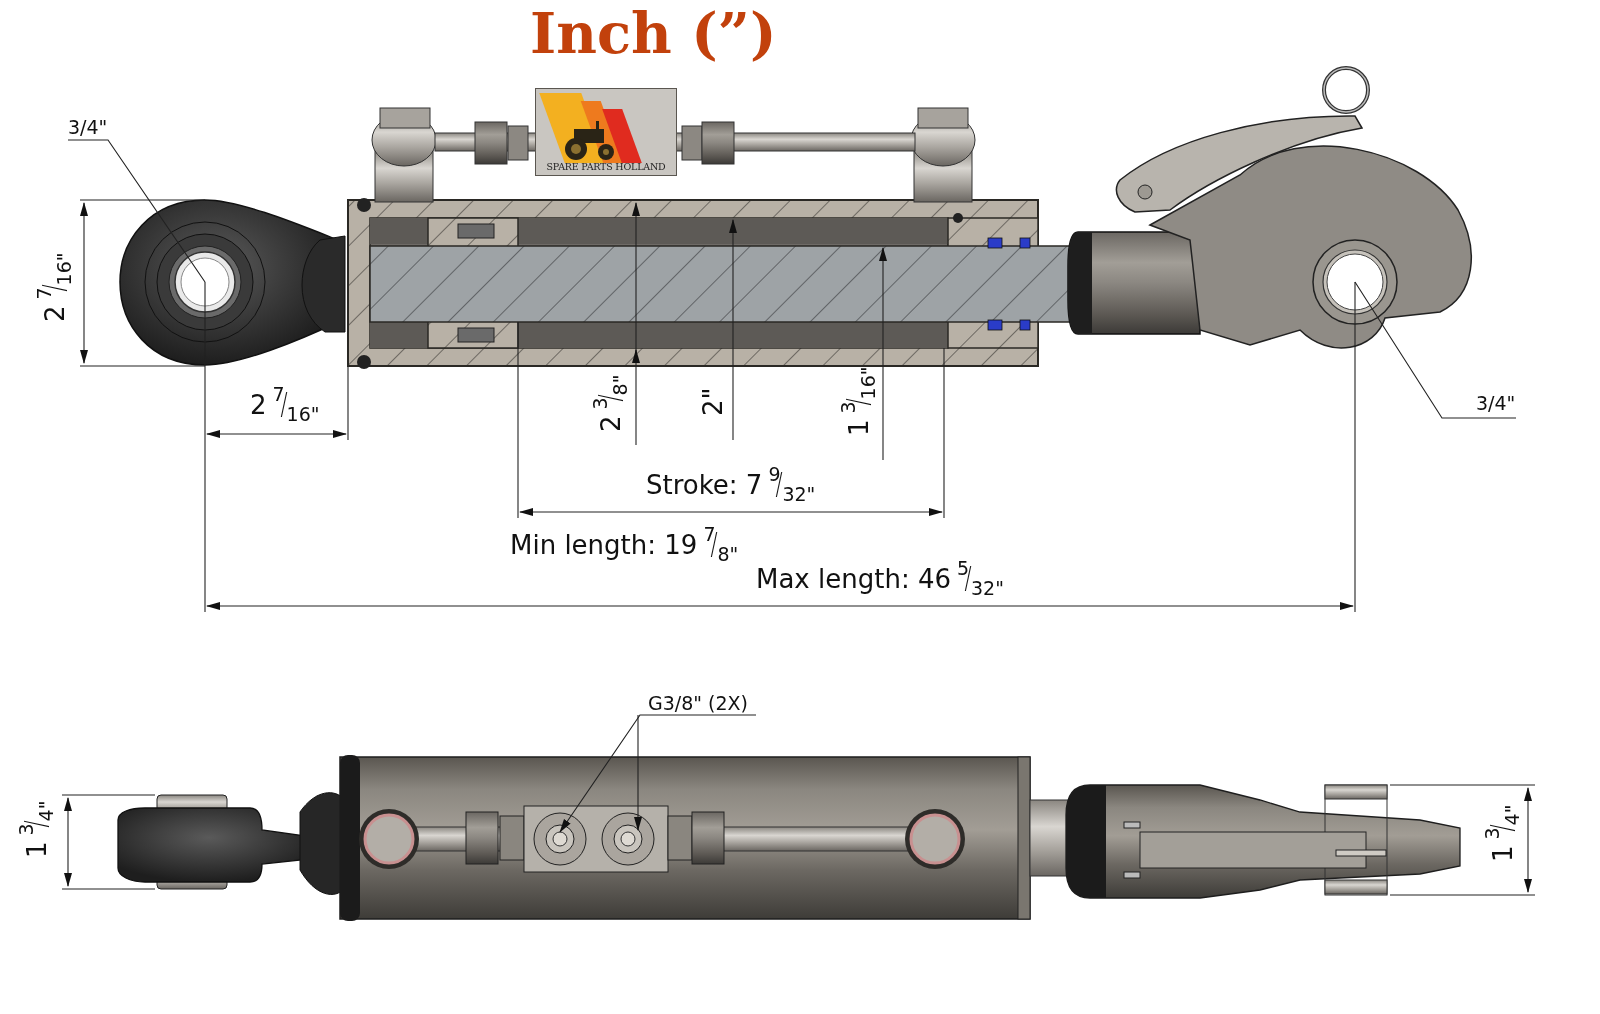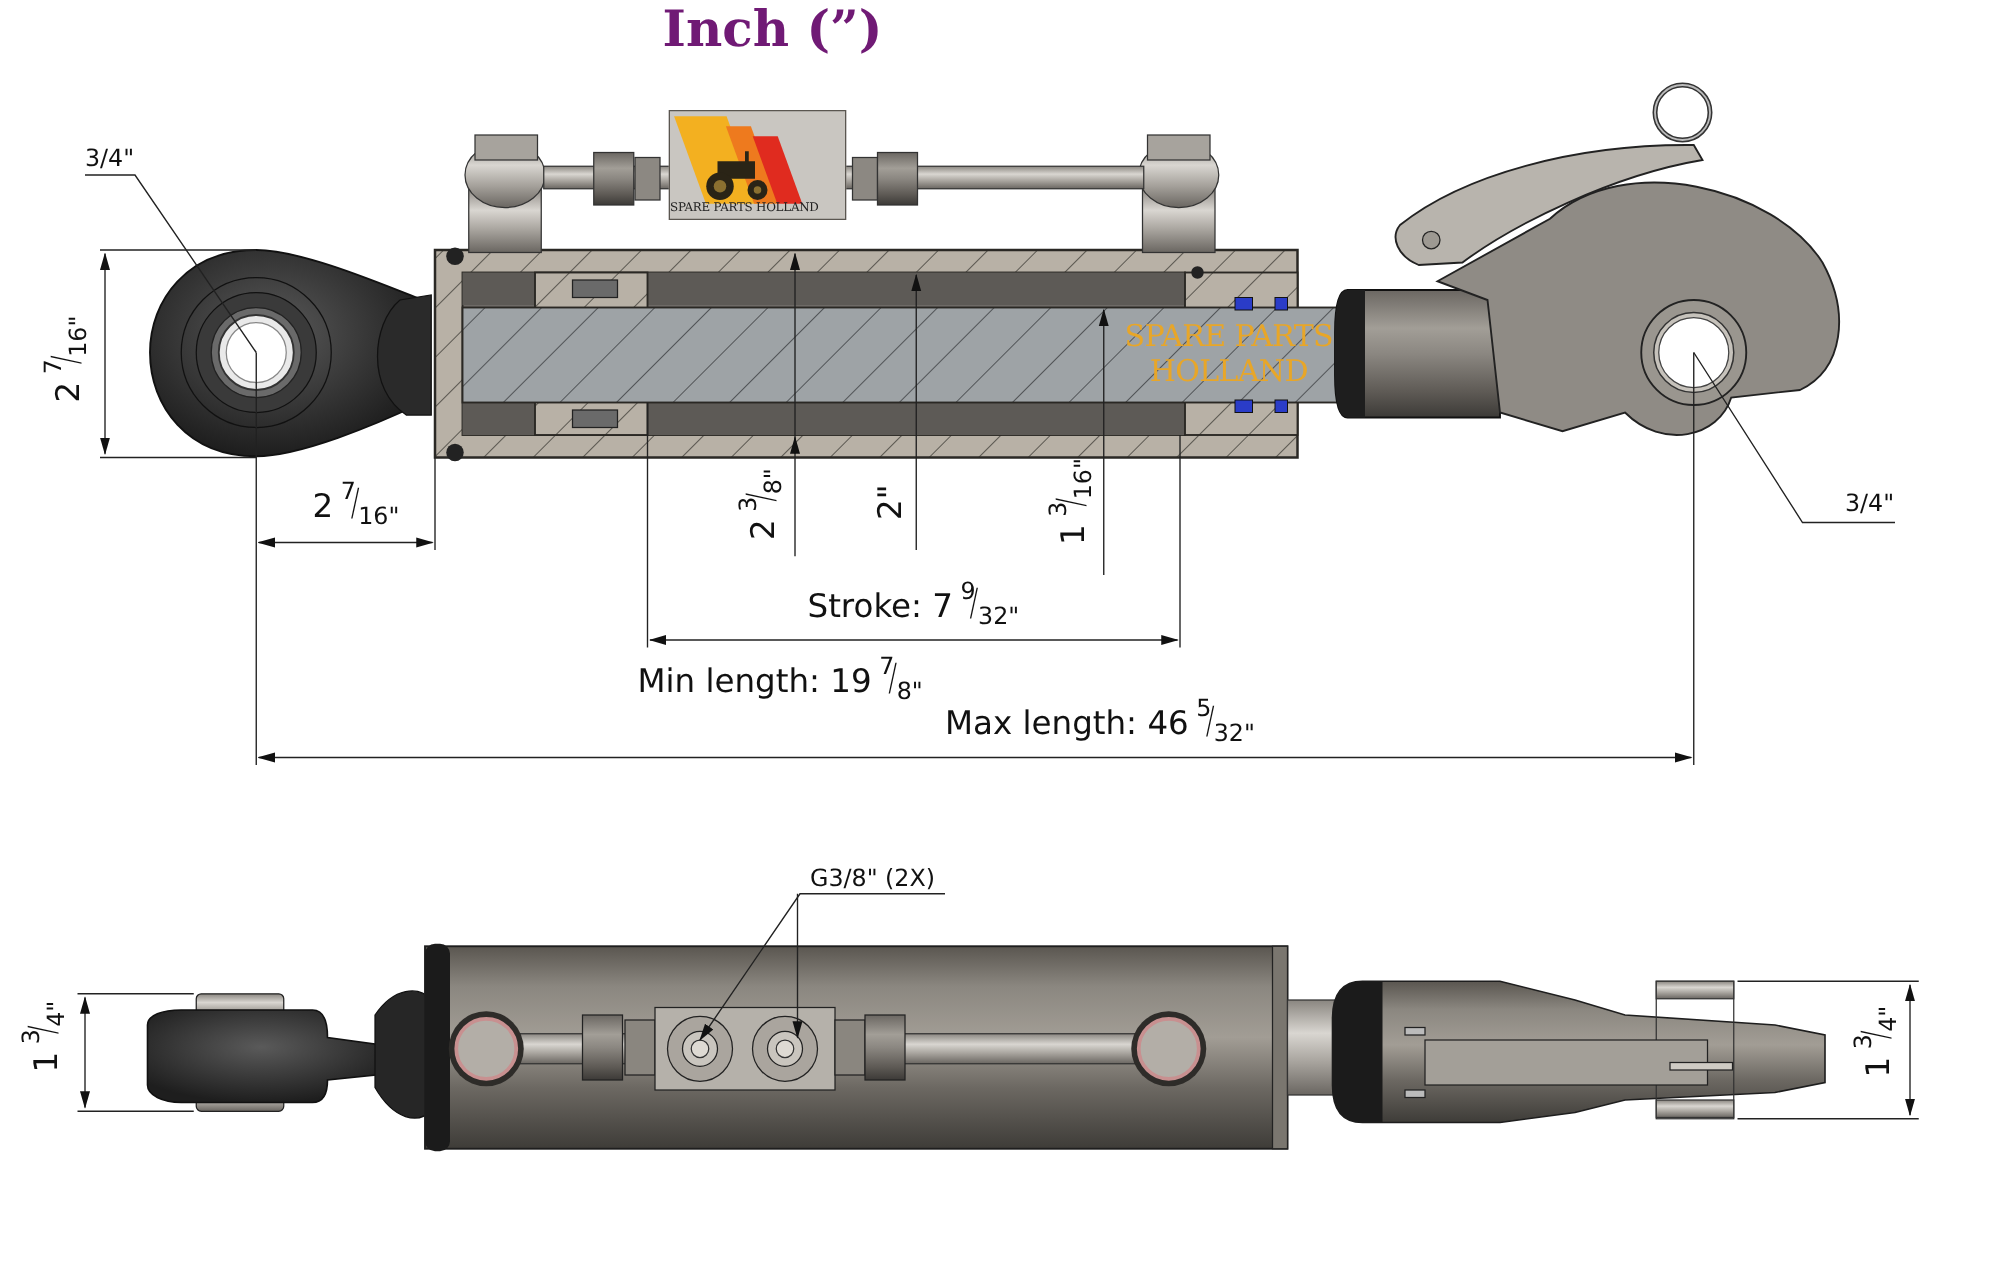--- a/index.html
+++ b/index.html
@@ -1,32 +1,32 @@
 <!DOCTYPE html>
 <html><head>
 <meta charset="utf-8">
 <style>
   html,body{margin:0;padding:0;background:#ffffff;}
   body{width:1600px;height:1014px;position:relative;overflow:hidden;font-family:"DejaVu Sans",sans-serif;}
   #stage{position:absolute;left:0;top:0;width:1600px;height:1014px;}
-  .title{position:absolute;left:530px;top:0px;width:240px;font-family:"DejaVu Serif","Liberation Serif",serif;font-weight:bold;font-size:40px;color:#701a75;letter-spacing:0px;white-space:nowrap;}
+  .title{position:absolute;left:530px;top:0px;width:240px;font-family:"DejaVu Serif","Liberation Serif",serif;font-weight:bold;font-size:56px;color:#c2410c;letter-spacing:0px;white-space:nowrap;}
   .dim{position:absolute;font-family:"DejaVu Sans","Liberation Sans",sans-serif;color:#111;white-space:nowrap;line-height:1;}
   .dim .w{font-size:26px;}
   .dim .frac{position:relative;display:inline-block;width:46px;height:34px;vertical-align:middle;}
   .dim .num{position:absolute;left:6px;top:-8px;font-size:19px;}
   .dim .den{position:absolute;left:20px;top:12px;font-size:19px;}
   .dim .slash{position:absolute;left:12px;top:-4px;font-size:30px;font-weight:100;transform:scaleX(0.7);}
   .small{font-size:19px;}
   .rot{transform-origin:left top;}
   .brand-box{position:absolute;left:535px;top:88px;width:142px;height:88px;background:#c9c6c1;border:1px solid #5a5650;box-sizing:border-box;overflow:hidden;}
   .brand-box .stripe1{position:absolute;left:16px;top:4px;width:42px;height:70px;background:#f3b020;transform:skewX(20deg);}
   .brand-box .stripe2{position:absolute;left:56px;top:12px;width:20px;height:62px;background:#ee7a1e;transform:skewX(20deg);}
   .brand-box .stripe3{position:absolute;left:76px;top:20px;width:20px;height:54px;background:#e02b1f;transform:skewX(20deg);}
   .brand-box .tractor{position:absolute;left:24px;top:30px;width:60px;height:42px;}
-  .brand-box .brand-text{position:absolute;left:0;right:0;bottom:3px;text-align:left;font-family:"DejaVu Serif",serif;font-size:9.5px;color:#222;letter-spacing:-0.2px;}
+  .brand-box .brand-text{position:absolute;left:0;right:0;bottom:3px;text-align:center;font-family:"DejaVu Serif",serif;font-size:9.5px;color:#222;letter-spacing:-0.2px;}
   .rod-brand{position:absolute;left:888px;top:255px;width:190px;text-align:center;font-family:"DejaVu Serif","Liberation Serif",serif;font-size:24px;line-height:28px;color:#e8a628;letter-spacing:-0.5px;}
 </style>
 </head>
 <body>
 
 <div id="stage">
 
   <div class="title">Inch (”)</div>
 
   <svg width="1600" height="1014" style="position:absolute;left:0;top:0">
@@ -225,24 +225,20 @@
       <rect x="14" y="10" width="30" height="14" fill="#2a2416"></rect>
       <rect x="36" y="2" width="3" height="10" fill="#2a2416"></rect>
       <circle cx="16" cy="30" r="11" fill="#2a2416"></circle>
       <circle cx="16" cy="30" r="5" fill="#8b7030"></circle>
       <circle cx="46" cy="33" r="8" fill="#2a2416"></circle>
       <circle cx="46" cy="33" r="3" fill="#8b7030"></circle>
     </svg>
     <div class="brand-text">SPARE PARTS HOLLAND</div>
   </div>
 
-  <div class="rod-brand">
-    <div>SPARE PARTS</div>
-    <div>HOLLAND</div>
-  </div>
 
   <div class="dim small" style="left:68px;top:118px;">3/4"</div>
 
   <div class="dim rot" style="left:42px;top:322px;transform:rotate(-90deg);">
     <span class="w">2</span><span class="frac"><span class="num">7</span><span class="slash">/</span><span class="den">16"</span></span>
   </div>
 
   <div class="dim" style="left:250px;top:392px;">
     <span class="w">2</span><span class="frac"><span class="num">7</span><span class="slash">/</span><span class="den">16"</span></span>
   </div>

